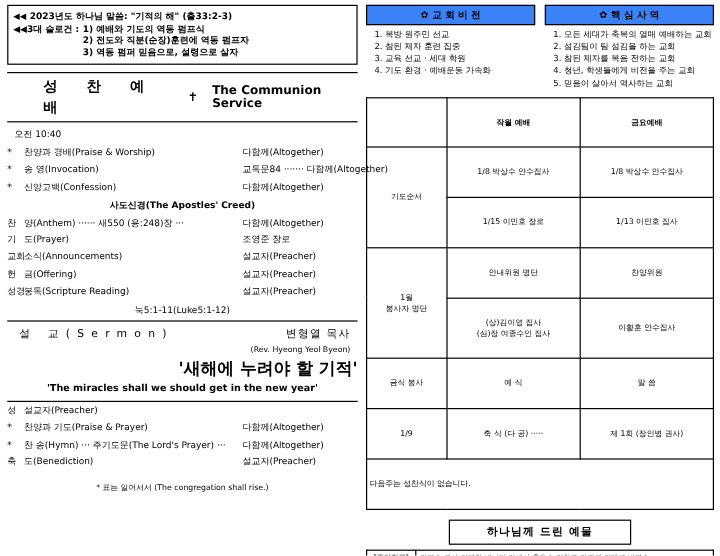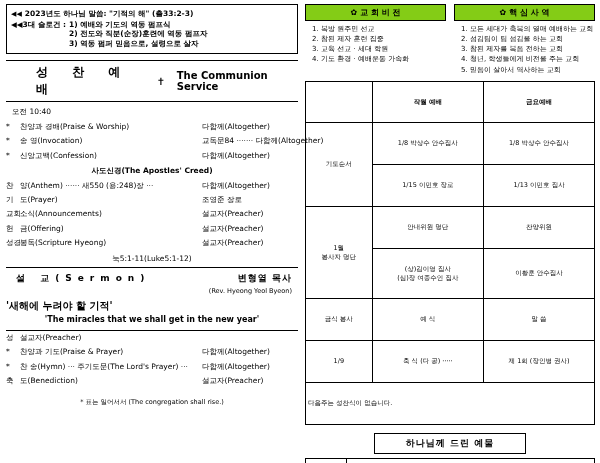--- a/index.html
+++ b/index.html
@@ -50,32 +50,32 @@
   .ord .c2{flex:1;}
   .ord .c3{width:96px;text-align:left;white-space:nowrap;}
   .center-line{text-align:center;font-size:7.5px;margin:3px 0;font-weight:bold;}
   .scripture{text-align:center;font-size:7.5px;margin:4px 0 2px 0;}
 
   
   .sermon-box{
     border-top:1.5px solid #000;border-bottom:1.5px solid #000;
     margin-top:3px;padding:4px 0 6px 0;
   }
-  .sermon-head{display:flex;align-items:center;font-weight:bold;font-size:9px;}
+  .sermon-head{display:flex;align-items:center;font-weight:normal;font-size:9px;}
   .sermon-head .lbl{letter-spacing:6px;margin-left:10px;}
   .sermon-head .who{margin-left:auto;margin-right:6px;letter-spacing:1px;}
   .sermon-sub{text-align:right;font-size:6.5px;margin:2px 6px 4px 0;}
-  .sermon-title{text-align:left;font-weight:bold;font-size:10px;margin:2px 0;}
+  .sermon-title{text-align:right;font-weight:bold;font-size:14px;margin:2px 0;}
   .sermon-title-en{text-align:center;font-weight:bold;font-size:8px;margin:2px 0 0 0;}
 
   .footnote{text-align:center;font-size:6.5px;margin-top:10px;}
 
   
   .right-head{display:flex;gap:8px;}
-  .rh-box{flex:1;border:1px solid #000;text-align:center;font-weight:bold;font-size:8px;padding:2px 0;background:#84cc16;}
+  .rh-box{flex:1;border:1px solid #000;text-align:center;font-weight:bold;font-size:8px;padding:2px 0;background:#3b82f6;}
   .rh-box .gly{margin-right:3px;}
   .two-col{display:flex;gap:8px;margin-top:3px;}
   .two-col ol{margin:0;padding-left:16px;font-size:7px;line-height:1.45;}
   .two-col ol li{margin:0;}
   .rcol{flex:1;}
 
   table.mini{border-collapse:collapse;width:100%;margin-top:6px;font-size:6.5px;}
   table.mini td,table.mini th{border:1px solid #000;padding:16px 2px;text-align:center;font-weight:normal;line-height:1.35;}
   table.mini th{font-weight:bold;}
 
@@ -150,35 +150,35 @@
         <span class="c2">소식(Announcements)</span>
         <span class="c3">설교자(Preacher)</span>
       </div>
       <div class="ord">
         <span class="c1">헌</span>
         <span class="c2">금(Offering)</span>
         <span class="c3">설교자(Preacher)</span>
       </div>
       <div class="ord">
         <span class="c1">성경</span>
-        <span class="c2">봉독(Scripture Hyeong)</span>
+        <span class="c2">봉독(Scripture Reading)</span>
         <span class="c3">설교자(Preacher)</span>
       </div>
     </div>
 
     <div class="scripture">눅5:1-11(Luke5:1-12)</div>
 
     <div class="sermon-box">
       <div class="sermon-head">
         <span class="lbl">설   교(Sermon)</span>
         <span class="who">변형열 목사</span>
       </div>
       <div class="sermon-sub">(Rev. Hyeong Yeol Byeon)</div>
       <div class="sermon-title">'새해에 누려야 할 기적'</div>
-      <div class="sermon-title-en">'The miracles that we shall get in the new year'</div>
+      <div class="sermon-title-en">'The miracles shall we should get in the new year'</div>
     </div>
 
     <div>
       <div class="ord">
         <span class="c1">성</span>
         <span class="c3">설교자(Preacher)</span>
       </div>
       <div class="ord">
         <span class="c1">*</span>
         <span class="c2">찬양과 기도(Praise &amp; Prayer)</span>

